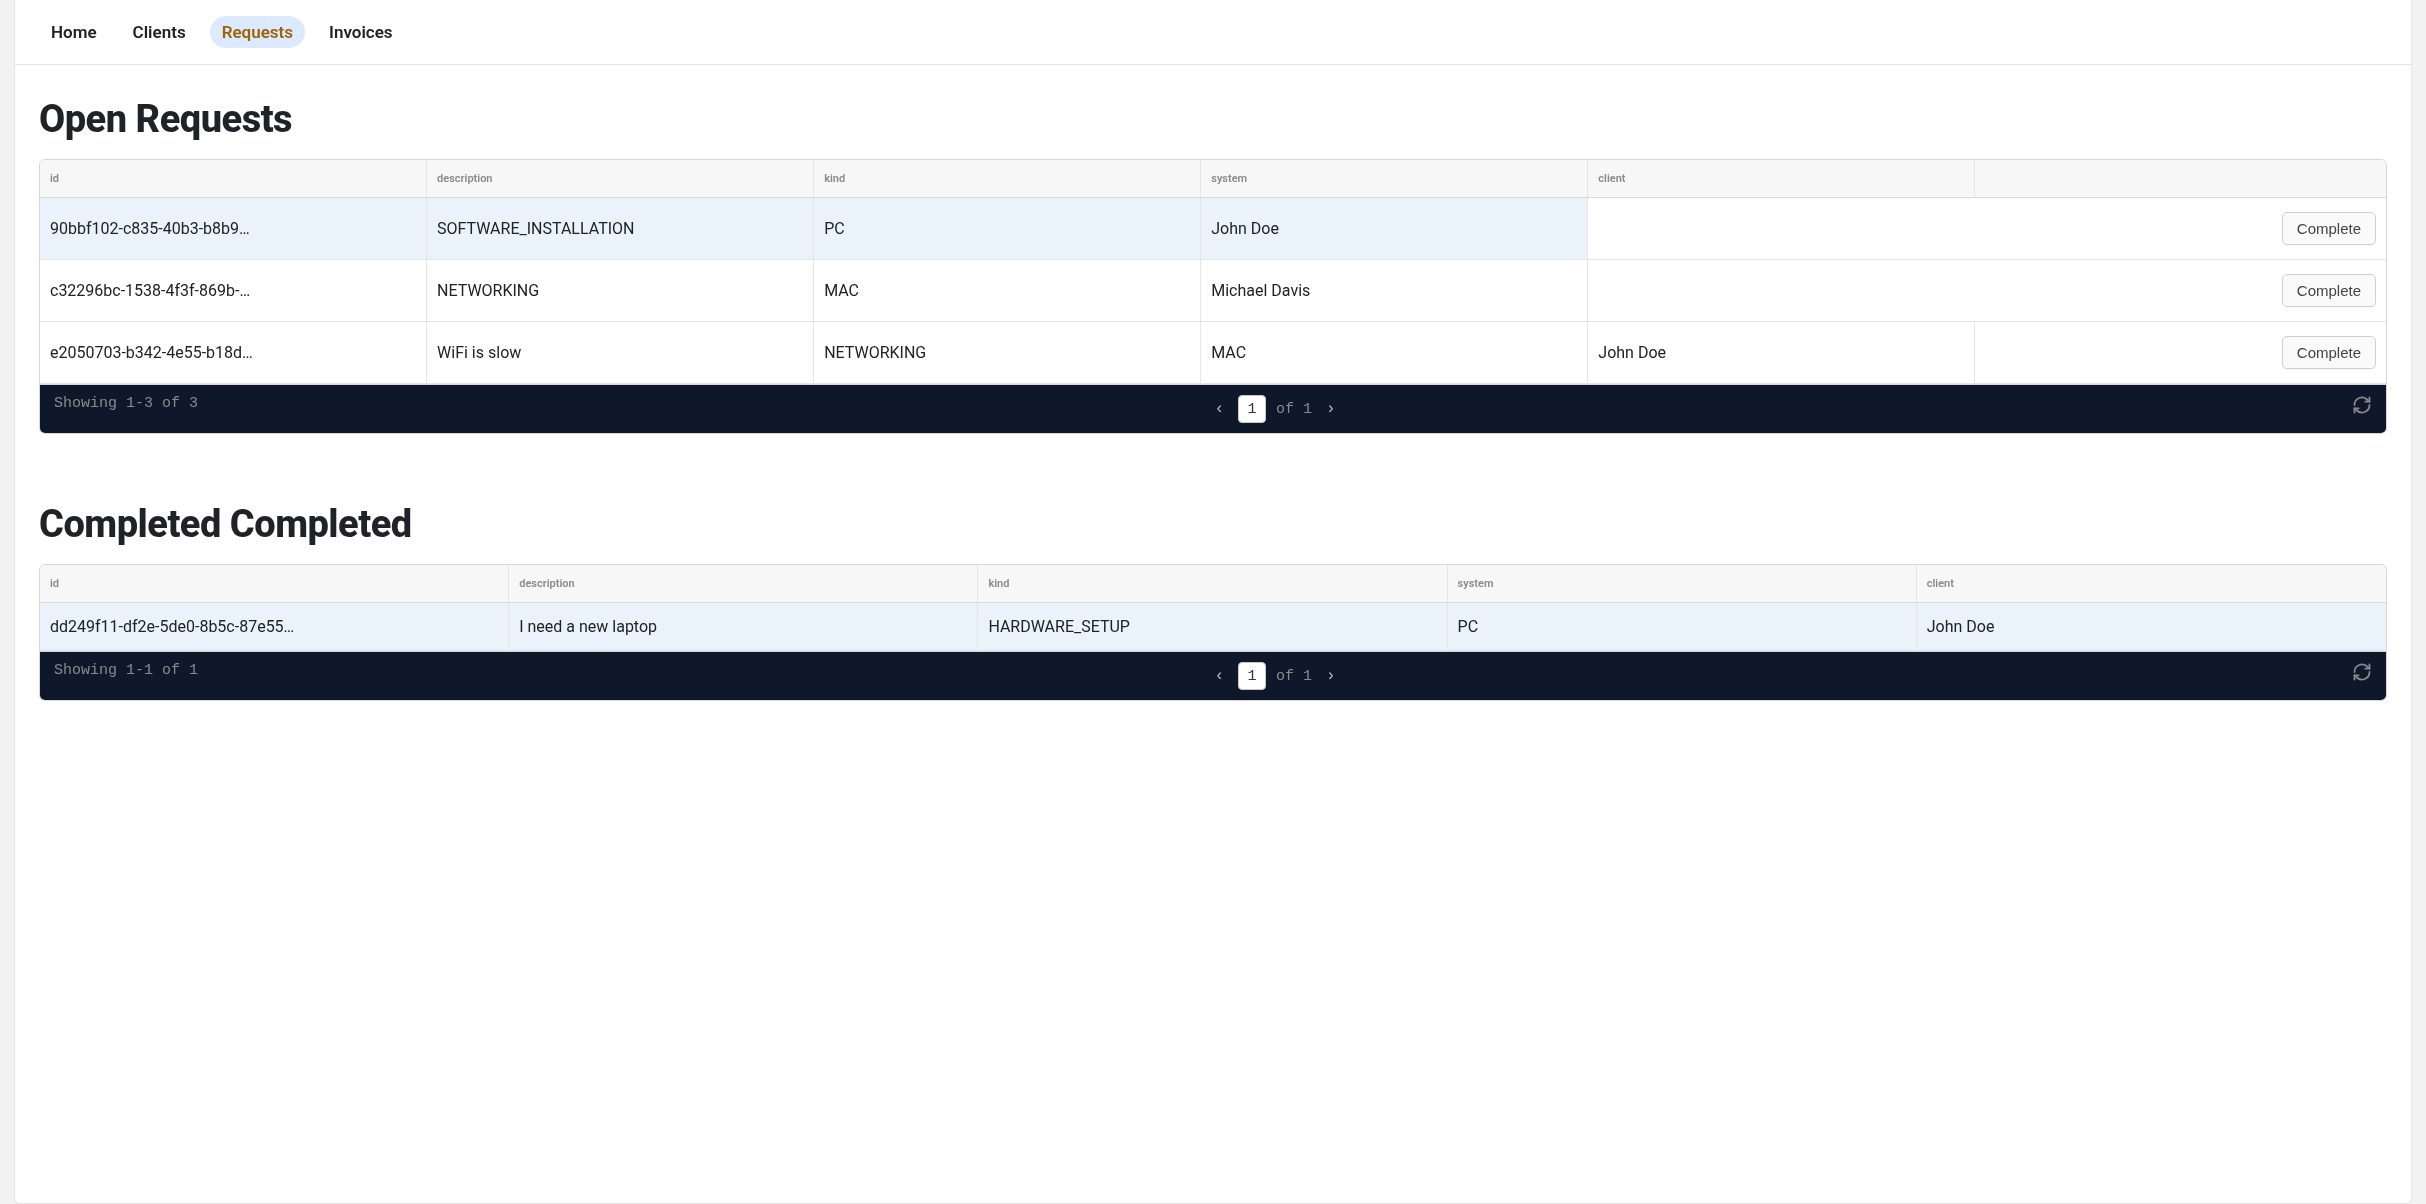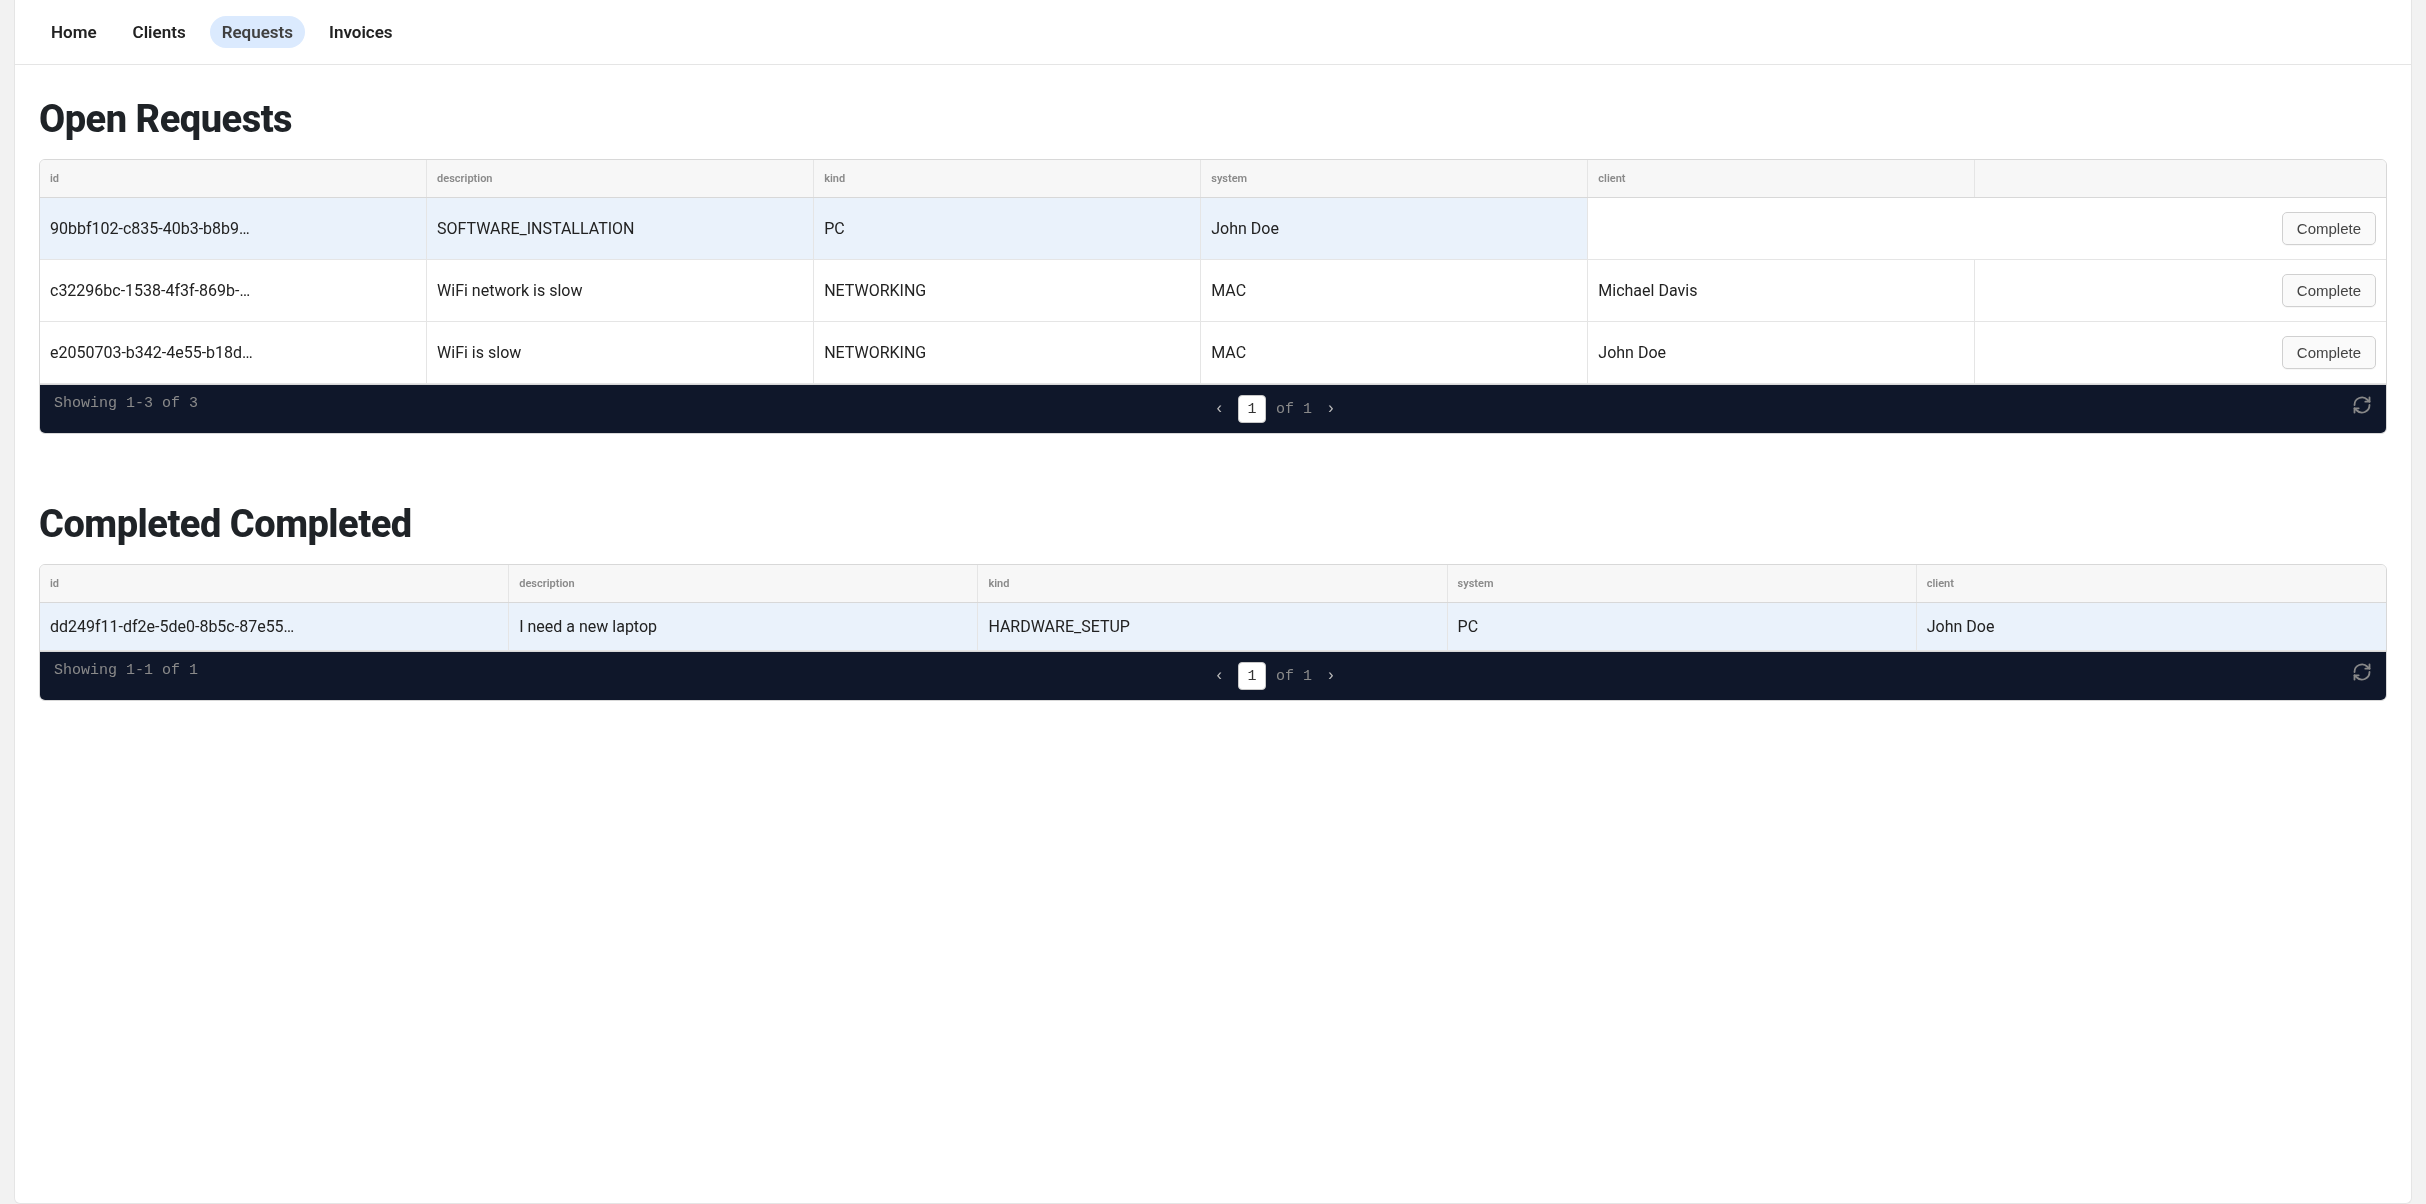--- a/index.html
+++ b/index.html
@@ -28,21 +28,21 @@
   .nav-item {
     font-size: 17px;
     font-weight: 600;
     color: #222;
     cursor: pointer;
     padding: 6px 12px;
     border-radius: 16px;
   }
   .nav-item.active {
     background: #dbeafe;
-    color: #404040;
+    color: #a16207;
   }
   .content {
     padding: 24px 24px 40px 24px;
   }
   h1.section-title {
     font-size: 38px;
     font-weight: 800;
     margin: 8px 0 18px 0;
     color: #1f2327;
     letter-spacing: -0.5px;
@@ -192,21 +192,20 @@
         <div class="td col-kind">SOFTWARE_INSTALLATION</div>
         <div class="td col-sys">PC</div>
         <div class="td col-client">John Doe</div>
         <div class="td col-action action">
           <button class="btn">Complete</button>
         </div>
       </div>
 
       <div class="trow">
         <div class="td col-id">c32296bc-1538-4f3f-869b-…</div>
-        <div class="td col-desc">WiFi network is slow</div>
         <div class="td col-kind">NETWORKING</div>
         <div class="td col-sys">MAC</div>
         <div class="td col-client">Michael Davis</div>
         <div class="td col-action action">
           <button class="btn">Complete</button>
         </div>
       </div>
 
       <div class="trow">
         <div class="td col-id">e2050703-b342-4e55-b18d…</div>

